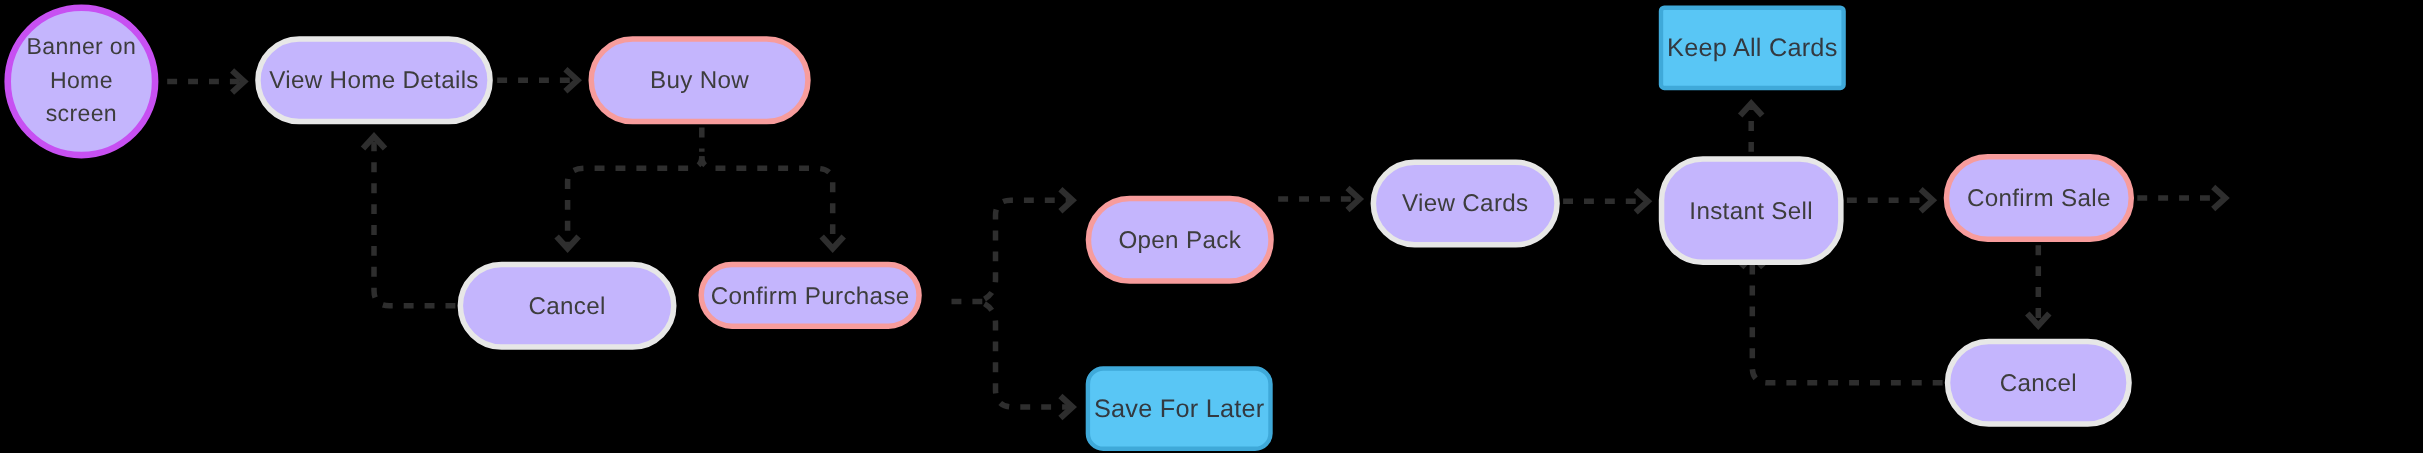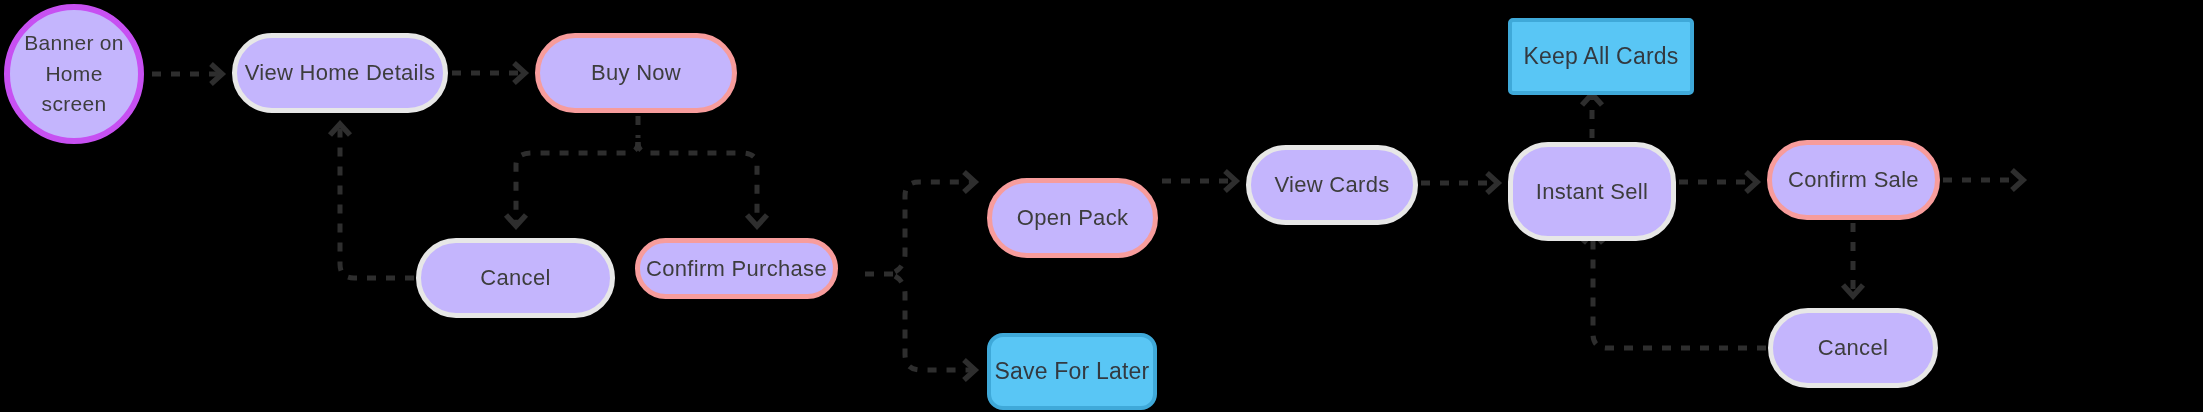--- a/index.html
+++ b/index.html
@@ -41,21 +41,21 @@
   
   .n-banner{left:4px;top:4px;width:140px;height:140px;}
   .n-vpd{left:232px;top:33px;width:216px;height:80px;}
   .n-buynow{left:535px;top:33px;width:202px;height:80px;}
   .n-cancel1{left:416px;top:238px;width:199px;height:80px;}
   .n-confirmpurchase{left:635px;top:238px;width:203px;height:61px;}
   .n-openpack{left:987px;top:142px;width:171px;height:80px;margin-top:36px;}
   .n-saveforlater{left:987px;top:333px;width:170px;height:77px;border-radius:16px;}
   .n-viewcards{left:1246px;top:145px;width:172px;height:80px;}
   .n-instantsell{left:1508px;top:142px;width:168px;height:99px;}
-  .n-keepallcards{left:1508px;top:5px;width:186px;height:77px;margin-top:13px;}
+  .n-keepallcards{left:1508px;top:5px;width:170px;height:77px;}
   .n-confirmsale{left:1767px;top:140px;width:173px;height:80px;}
   .n-saleconfirmed{left:2033px;top:142px;width:167px;height:75px;}
   .n-cancel2{left:1768px;top:308px;width:170px;height:80px;}
 </style>
 </head>
 <body>
 
 <div class="canvas">
 
   <svg class="edges" viewBox="0 0 2203 412">

